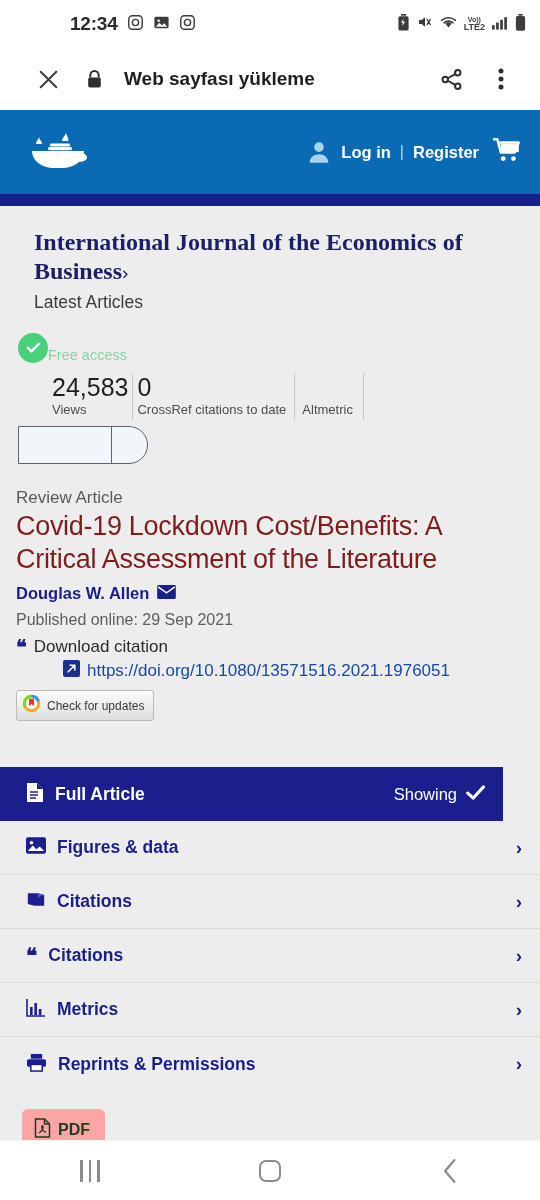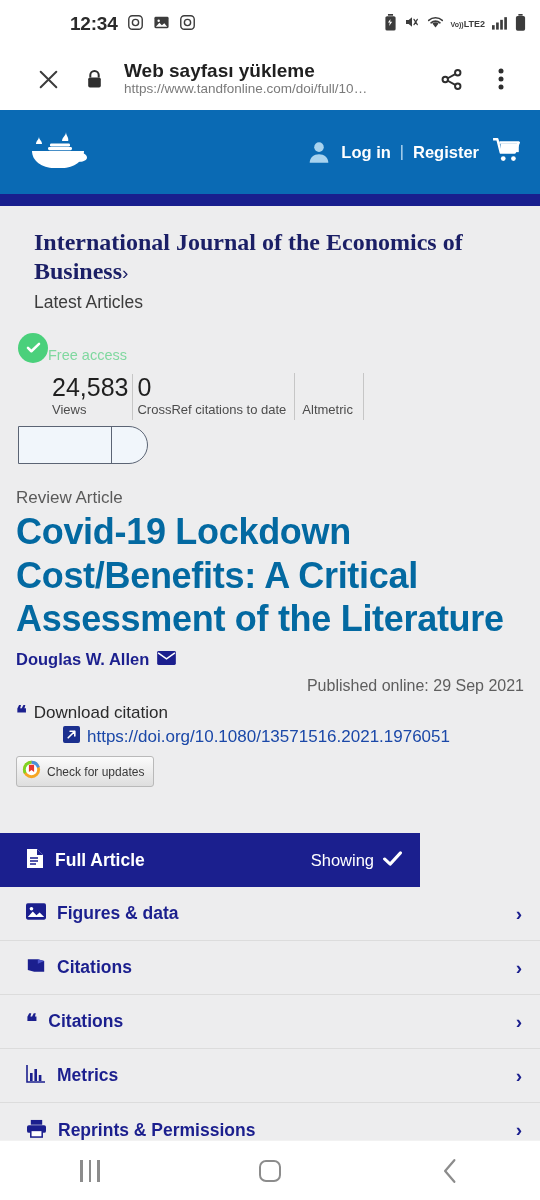--- a/index.html
+++ b/index.html
@@ -84,25 +84,25 @@
     width:130px; height:38px; border:1.4px solid #5b6474; background:#f1f6fb;
     border-radius:0 19px 19px 0; position:relative;
   }
   .metric-bar .divider{
     position:absolute; left:92px; top:0; bottom:0; width:1.4px; background:#5b6474;
   }
 
   .article-block{ padding:14px 16px 0 16px; }
   .art-type{ font-size:17px; color:#5a5a5a; margin-bottom:2px; }
   .art-title{
-    font-size:36px; font-weight:700; color:#0369a1; line-height:1.22; letter-spacing:-.3px;
+    font-size:27px; font-weight:400; color:#7f1d1d; line-height:1.22; letter-spacing:-.3px;
   }
   .art-author{ margin-top:9px; display:flex; align-items:center; gap:8px; }
   .art-author .name{ font-size:16.5px; font-weight:700; color:#1b1f8e; }
-  .art-pub{ font-size:16px; color:#5e5e5e; margin-top:8px;text-align:right; }
+  .art-pub{ font-size:16px; color:#5e5e5e; margin-top:8px; }
 
   .cite-line{ display:flex; align-items:center; gap:7px; margin-top:8px; }
   .cite-line .txt{ font-size:17px; color:#2b2b2b; }
   .doi-line{ display:flex; align-items:center; gap:7px; margin-top:3px;padding-left:47px; }
   .doi-line .txt{ font-size:17px; color:#1b48a8; }
   .quote-glyph{ font-size:20px; color:#1b1f8e; font-weight:700; line-height:1; }
 
   .crossmark{
     margin-top:9px; display:inline-flex; align-items:center; gap:6px;
     background:linear-gradient(#fbfbfb,#dedede); border:1px solid #b9b9b9;
@@ -110,21 +110,21 @@
   }
   .cm-label{ font-size:12px; color:#3a3a3a; }
 
   
   .tabs{ margin-top:46px; }
   .tab{
     height:54px; display:flex; align-items:center; justify-content:space-between;
     padding:0 18px 0 26px; background:#ededee; border-bottom:1px solid #dcdcdc;
   }
   .tab.active{
-    background:#1b1f8e; width:420px; border-bottom:none;
+    background:#1b1f8e; width:503px; border-bottom:none;
   }
   .tab-left{ display:flex; align-items:center; gap:11px; }
   .tab-label{ font-size:17.5px; font-weight:700; color:#1b1f8e; }
   .tab.active .tab-label{ color:#ffffff; }
   .tab-showing{ display:flex; align-items:center; gap:9px; }
   .showing-txt{ font-size:16.5px; color:#ffffff; font-weight:400; }
   .chev-right{ font-size:19px; font-weight:700; color:#1b1f8e; }
 
   .pdf-wrap{ padding:18px 0 0 22px; background:#ededee; }
   .pdf-btn{
@@ -185,21 +185,21 @@
           <path d="M15 8l5 8M20 8l-5 8" stroke="#3c3c3c" stroke-width="1.8" stroke-linecap="round"></path>
         </svg>
     </span>
     <span class="ic">
       <svg width="17" height="14" viewBox="0 0 22 17">
           <path d="M11 15.5l-4-5a6.3 6.3 0 018 0z" fill="#3c3c3c"></path>
           <path d="M2.2 6.4a13 13 0 0117.6 0" stroke="#3c3c3c" stroke-width="2" fill="none" stroke-linecap="round"></path>
           <path d="M5.2 9.6a8.6 8.6 0 0111.6 0" stroke="#3c3c3c" stroke-width="2" fill="none" stroke-linecap="round"></path>
         </svg>
     </span>
-    <span class="ic" style="display:flex;flex-direction:row;align-items:center;line-height:1;">
+    <span class="ic" style="display:flex;flex-direction:column;align-items:center;line-height:1;">
       <span style="font-size:7px;font-weight:700;color:#3c3c3c;">Vo))</span>
       <span style="font-size:9px;font-weight:700;color:#3c3c3c;">LTE2</span>
     </span>
     <span class="ic">
       <svg width="16" height="15" viewBox="0 0 18 16">
           <rect x="0" y="11" width="3" height="5" fill="#3c3c3c"></rect>
           <rect x="4.6" y="8" width="3" height="8" fill="#3c3c3c"></rect>
           <rect x="9.2" y="5" width="3" height="11" fill="#3c3c3c"></rect>
           <rect x="13.8" y="2" width="3" height="14" fill="#3c3c3c"></rect>
         </svg>
@@ -220,21 +220,20 @@
       </svg>
   </div>
   <div class="chrome-lock">
     <svg width="19" height="21" viewBox="0 0 18 22">
         <path d="M4.6 9V6.4a4.4 4.4 0 018.8 0V9" stroke="#2e2e2e" stroke-width="2.1" fill="none"></path>
         <rect x="2.4" y="9" width="13.2" height="10.4" rx="1.8" fill="#2e2e2e"></rect>
       </svg>
   </div>
   <div class="chrome-text">
     <div class="chrome-title">Web sayfası yükleme</div>
-    <div class="chrome-url">https://www.tandfonline.com/doi/full/10…</div>
   </div>
   <div class="chrome-btn">
     <svg width="25" height="25" viewBox="0 0 24 24">
         <circle cx="18" cy="5.5" r="2.6" fill="none" stroke="#2e2e2e" stroke-width="1.9"></circle>
         <circle cx="6" cy="12" r="2.6" fill="none" stroke="#2e2e2e" stroke-width="1.9"></circle>
         <circle cx="18" cy="18.5" r="2.6" fill="none" stroke="#2e2e2e" stroke-width="1.9"></circle>
         <path d="M8.4 10.8l7.2-4M8.4 13.2l7.2 4" stroke="#2e2e2e" stroke-width="1.9"></path>
       </svg>
   </div>
   <div class="chrome-btn">

